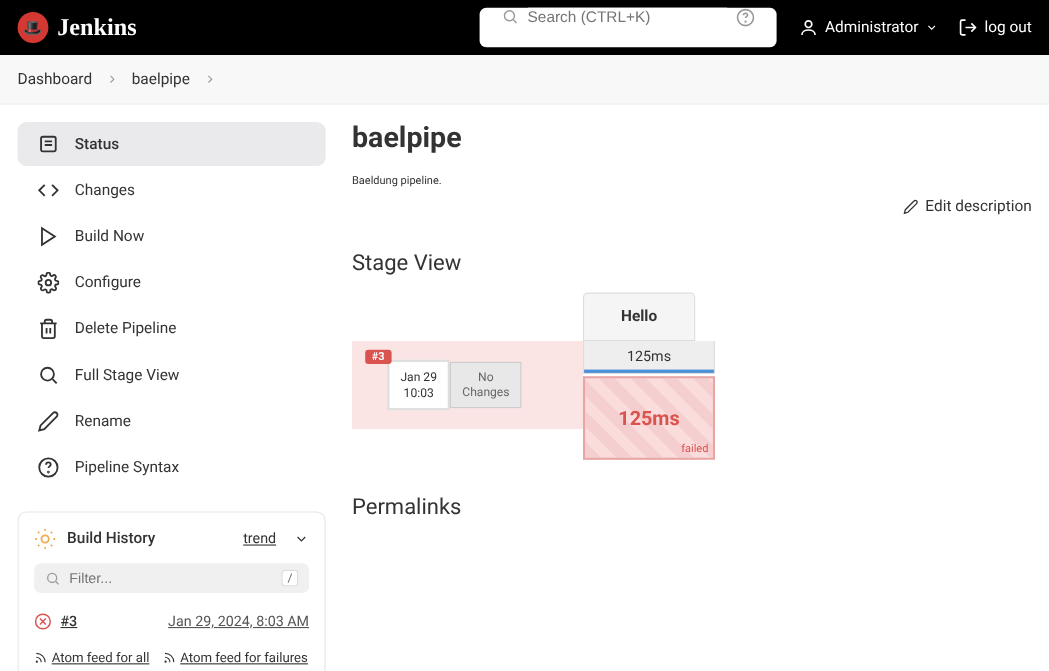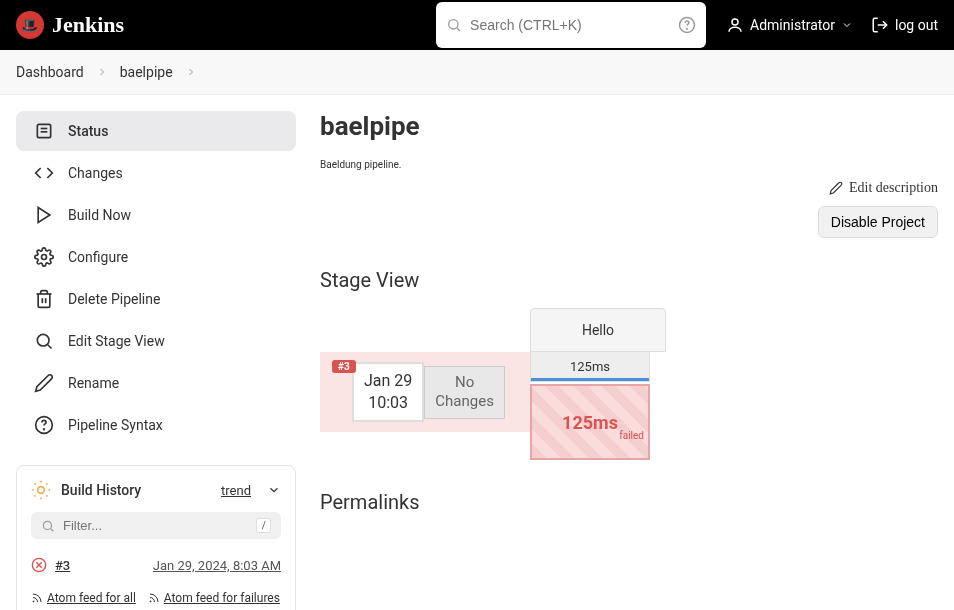--- a/index.html
+++ b/index.html
@@ -2,21 +2,21 @@
 <html><head>
   <meta charset="utf-8">
   <style>
     * { margin: 0; padding: 0; box-sizing: border-box; }
     body { font-family: -apple-system, BlinkMacSystemFont, "Segoe UI", Roboto, sans-serif; font-size: 14px; color: #333; }
     
     .header { background: #000; height: 50px; display: flex; align-items: center; padding: 0 16px; }
     .logo { display: flex; align-items: center; gap: 8px; color: #fff; }
     .logo-icon { width: 28px; height: 28px; background: #d33833; border-radius: 50%; display: flex; align-items: center; justify-content: center; font-size: 14px; }
     .logo-text { font-family: Liberation Serif, serif; font-weight: bold; font-size: 22px; color: #fff; }
-    .search-box { flex: 1; max-width: 270px; margin-left: auto; background: #fff; border-radius: 6px; height: 46px; display: flex; align-items: center; padding: 0 10px; gap: 8px; }
+    .search-box { flex: 1; max-width: 270px; margin-left: auto; background: #fff; border-radius: 6px; height: 36px; display: flex; align-items: flex-start; padding: 0 20px; gap: 8px; }
     .search-box input { flex: 1; border: none; outline: none; font-size: 14px; color: #999; }
     .header-right { display: flex; align-items: center; gap: 18px; margin-left: 20px; }
     .header-link { color: #fff; display: flex; align-items: center; gap: 6px; cursor: pointer; font-size: 14px; }
     
     .breadcrumb { background: #f8f8f8; padding: 14px 16px; display: flex; align-items: center; gap: 12px; font-size: 14px; border-bottom: 1px solid #eee; }
     .breadcrumb-item { color: #333; cursor: pointer; }
     .breadcrumb-sep { color: #999; }
     
     .main { display: flex; padding: 16px; gap: 24px; }
     .sidebar { width: 280px; flex-shrink: 0; }
@@ -35,39 +35,39 @@
     .filter-key { background: #fff; border: 1px solid #ddd; border-radius: 3px; padding: 0 4px; font-size: 11px; color: #666; }
     .build-row { display: flex; align-items: center; gap: 8px; padding: 8px 0; font-size: 13px; }
     .build-num { text-decoration: underline; font-weight: 500; }
     .build-date { margin-left: auto; text-decoration: underline; color: #555; }
     .feed-links { display: flex; gap: 12px; margin-top: 10px; font-size: 12px; }
     .feed-link { display: flex; align-items: center; gap: 4px; text-decoration: underline; cursor: pointer; }
     
     .page-title { font-size: 26px; font-weight: bold; margin-bottom: 18px; }
     .description { font-size: 10px; color: #333; margin-bottom: 10px; }
     .content-actions { display: flex; flex-direction: column; align-items: flex-end; gap: 10px; margin-bottom: 20px; }
-    .edit-link { display: flex; align-items: center; gap: 6px; cursor: pointer; font-size: 14px; font-family: Liberation Serif, serif; }
+    .edit-link { display: flex; align-items: center; gap: 6px; cursor: pointer; font-size: 14px; }
     .disable-btn { background: #f1f1f1; border: 1px solid #ddd; border-radius: 6px; padding: 7px 12px; cursor: pointer; font-size: 14px; }
     
     .section-title { font-size: 20px; font-weight: normal; margin: 30px 0 16px; }
     
     .stage-view { display: flex; }
     .stage-left { flex: 0 0 210px; }
     .stage-right { }
-    .stage-header-row { height: 44px; display: flex; align-items: center; justify-content: center; background: #f5f5f5; border: 1px solid #ddd; border-radius: 4px 4px 0 0; font-weight: normal; width: 136px; }
+    .stage-header-row { height: 44px; display: flex; align-items: center; justify-content: center; background: #f5f5f5; border: 1px solid #ddd; border-radius: 4px 4px 0 0; font-weight: bold; width: 102px; }
     .stage-avg-row { height: 30px; display: flex; align-items: center; justify-content: flex-end; padding-right: 10px; font-size: 13px; color: #333; }
     .stage-avg-cell { height: 30px; display: flex; align-items: center; justify-content: center; font-size: 13px; background: #eee; border: 1px solid #ddd; border-top: none; width: 120px; position: relative; }
     .stage-avg-cell::after { content: ''; position: absolute; bottom: 0; left: 0; right: 0; height: 3px; background: #4a90d9; }
     .stage-data-row { height: 80px; background: #fbe4e4; display: flex; align-items: center; padding: 12px; position: relative; }
     .stage-badge { position: absolute; top: 8px; left: 12px; background: #d9534f; color: #fff; font-size: 10px; padding: 1px 6px; border-radius: 3px; font-weight: bold; }
-    .stage-date { background: #fff; border: 2px solid #ddd; padding: 6px 10px; text-align: center; font-size: 16px; line-height: 1.4; margin-left: 20px; }
-    .stage-changes { background: #e8e8e8; border: 1px solid #ccc; padding: 6px 10px; text-align: center; font-size: 15px; line-height: 1.3; color: #666; }
+    .stage-date { background: #fff; border: 2px solid #ddd; padding: 6px 10px; text-align: center; font-size: 11px; line-height: 1.4; margin-left: 20px; }
+    .stage-changes { background: #e8e8e8; border: 1px solid #ccc; padding: 6px 10px; text-align: center; font-size: 11px; line-height: 1.3; color: #666; }
     .stage-result { width: 120px; height: 76px; background: repeating-linear-gradient(45deg, #f5cfcf, #f5cfcf 10px, #fadcdc 10px, #fadcdc 20px); border: 2px solid #e8a5a5; display: flex; flex-direction: column; align-items: center; justify-content: center; position: relative; margin-top: 2px; }
     .stage-time { font-size: 18px; font-weight: bold; color: #d9534f; }
-    .stage-status { position: absolute; bottom: 17px; right: 4px; font-size: 10px; color: #d9534f; }
+    .stage-status { position: absolute; bottom: 2px; right: 4px; font-size: 10px; color: #d9534f; }
     
     svg { display: block; }
   </style>
 </head>
 <body>
 
 <div class="header">
   <div class="logo">
     <div class="logo-icon">🎩</div>
     <span class="logo-text">Jenkins</span>
@@ -166,21 +166,21 @@
         </span>
       <span>Delete Pipeline</span>
     </div>
     <div class="nav-item">
       <span class="nav-icon">
           <svg width="20" height="20" viewBox="0 0 24 24" fill="none" stroke="#333" stroke-width="2">
             <circle cx="11" cy="11" r="7"></circle>
             <line x1="21" y1="21" x2="16.5" y2="16.5"></line>
           </svg>
         </span>
-      <span>Edit Stage View</span>
+      <span>Full Stage View</span>
     </div>
     <div class="nav-item">
       <span class="nav-icon">
           <svg width="20" height="20" viewBox="0 0 24 24" fill="none" stroke="#333" stroke-width="2">
             <path d="M17 3a2.83 2.83 0 114 4L7.5 20.5 2 22l1.5-5.5L17 3z"></path>
           </svg>
         </span>
       <span>Rename</span>
     </div>
     <div class="nav-item">
@@ -254,21 +254,20 @@
   <div class="content">
     <h1 class="page-title">baelpipe</h1>
     <p class="description">Baeldung pipeline.</p>
     <div class="content-actions">
       <div class="edit-link">
         <svg width="14" height="14" viewBox="0 0 24 24" fill="none" stroke="#333" stroke-width="2">
             <path d="M17 3a2.83 2.83 0 114 4L7.5 20.5 2 22l1.5-5.5L17 3z"></path>
           </svg>
         <span>Edit description</span>
       </div>
-      <button class="disable-btn">Disable Project</button>
     </div>
 
     <h2 class="section-title">Stage View</h2>
     <div class="stage-view">
       <div class="stage-left">
         <div style="height:44px"></div>
         <div class="stage-data-row">
           <span class="stage-badge">#3</span>
           <div class="stage-date">
             <div>Jan 29</div>

